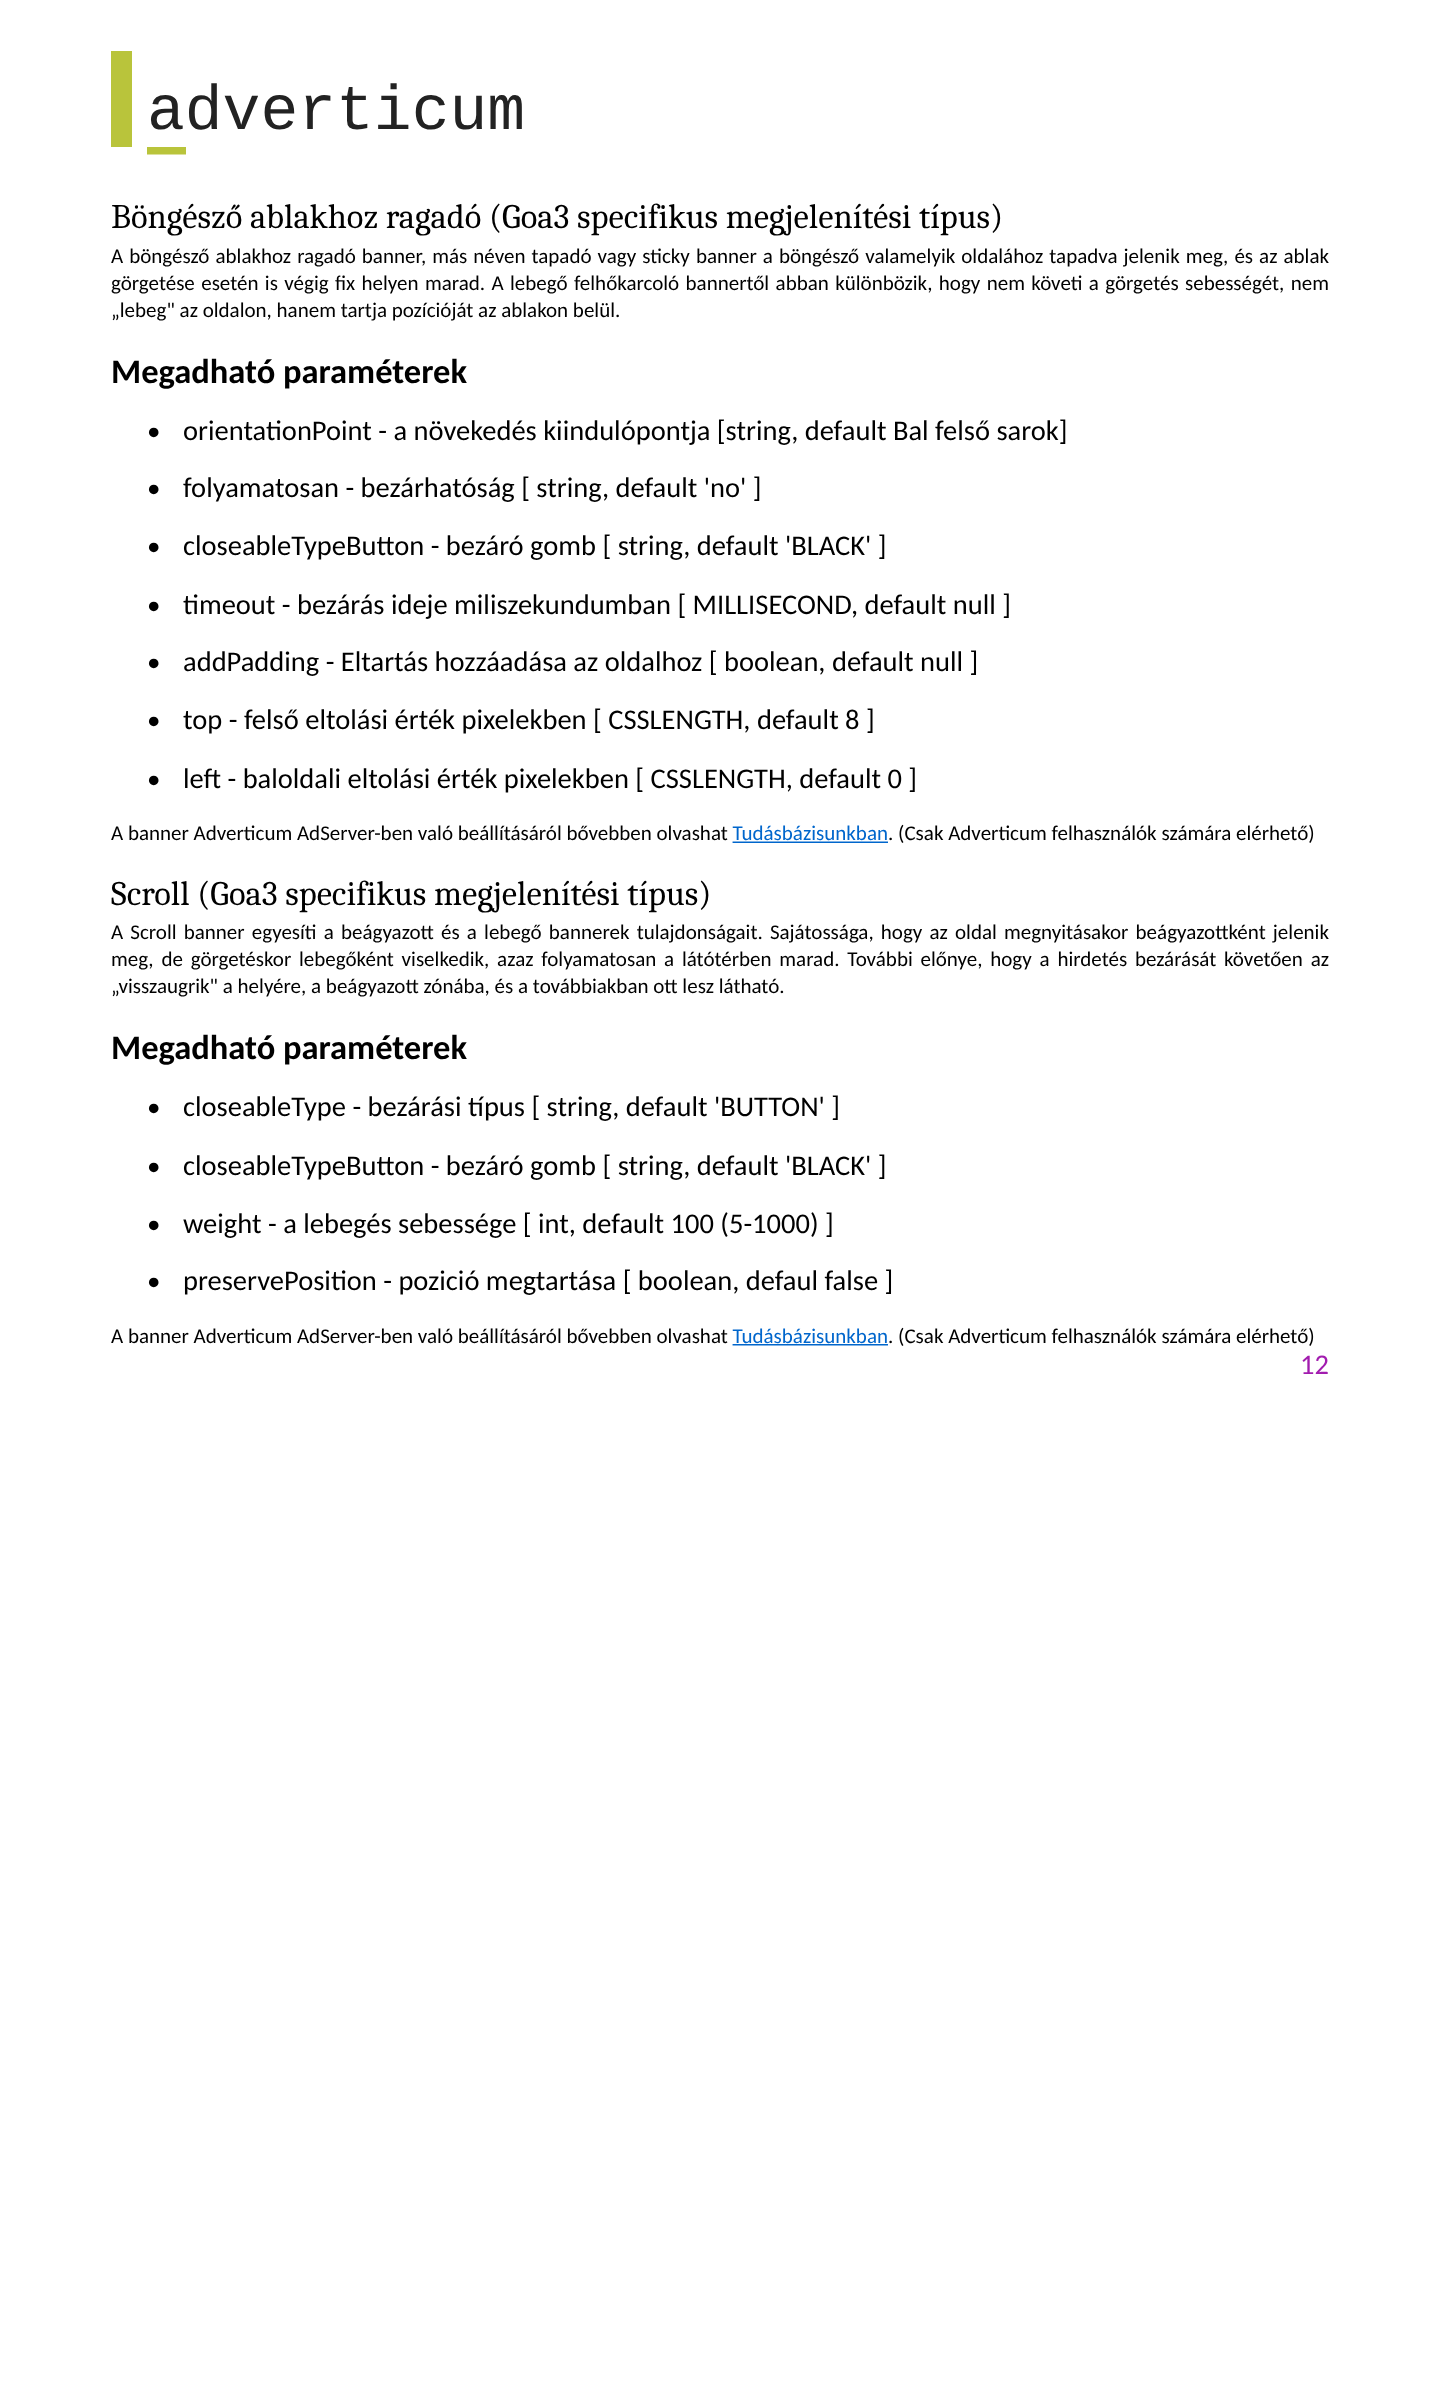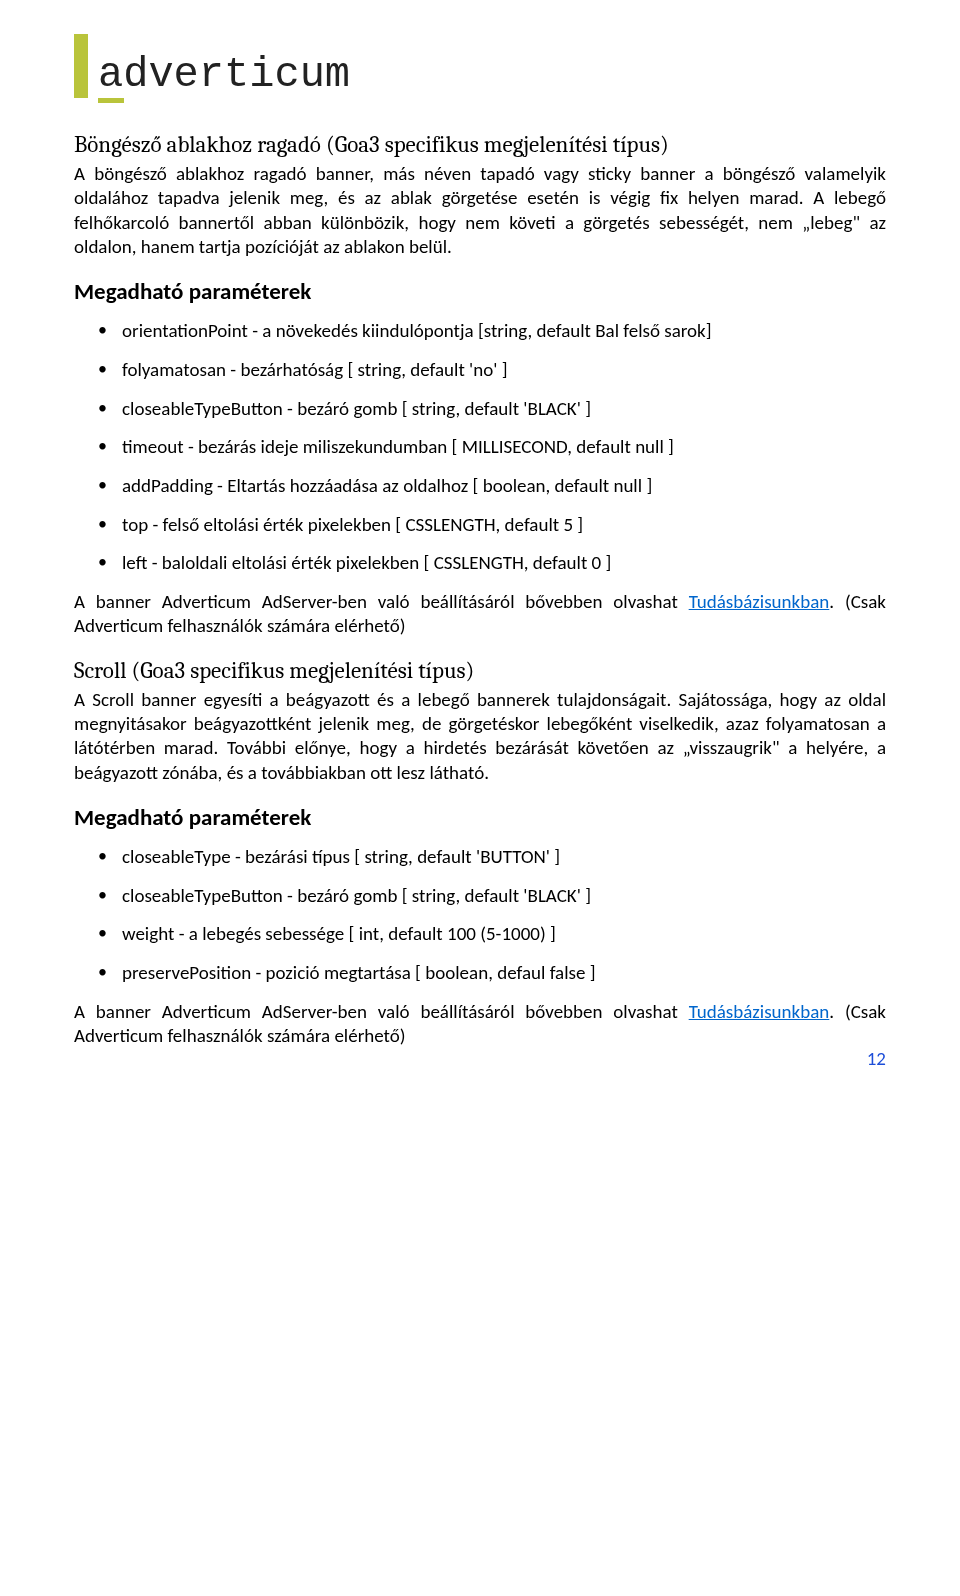--- a/index.html
+++ b/index.html
@@ -50,21 +50,21 @@
     color: #000;
   }
   h3.sub-title {
     font-family: Calibri, Arial, sans-serif;
     font-size: 23px;
     font-weight: bold;
     margin: 18px 0 6px 0;
     color: #000;
   }
   p.body {
-    font-size: 19px;
+    font-size: 14px;
     line-height: 1.28;
     margin: 0 0 14px 0;
     text-align: justify;
   }
   ul.params {
     list-style: none;
     padding: 0;
     margin: 4px 0 10px 0;
   }
   ul.params li {
@@ -84,21 +84,21 @@
   }
   a.link {
     color: #0066cc;
     text-decoration: underline;
   }
   .page-number {
     position: absolute;
     bottom: 12px;
     right: 74px;
     font-size: 19px;
-    color: #1d4ed8;
+    color: #a21caf;
   }
 </style>
 </head>
 <body>
 
 <div class="page">
 
   <div class="logo-area">
     <div class="logo-row">
       <div class="logo-bar"></div>
@@ -110,21 +110,21 @@
   <h2 class="section-title">Böngésző ablakhoz ragadó (Goa3 specifikus megjelenítési típus)</h2>
   <p class="body">A böngésző ablakhoz ragadó banner, más néven tapadó vagy sticky banner a böngésző valamelyik oldalához tapadva jelenik meg, és az ablak görgetése esetén is végig fix helyen marad. A lebegő felhőkarcoló bannertől abban különbözik, hogy nem követi a görgetés sebességét, nem „lebeg" az oldalon, hanem tartja pozícióját az ablakon belül.</p>
 
   <h3 class="sub-title">Megadható paraméterek</h3>
   <ul class="params">
     <li>orientationPoint - a növekedés kiindulópontja [string, default Bal felső sarok]</li>
     <li>folyamatosan - bezárhatóság [ string, default 'no' ]</li>
     <li>closeableTypeButton - bezáró gomb [ string, default 'BLACK' ]</li>
     <li>timeout - bezárás ideje miliszekundumban [ MILLISECOND, default null ]</li>
     <li>addPadding - Eltartás hozzáadása az oldalhoz [ boolean, default null ]</li>
-    <li>top - felső eltolási érték pixelekben [ CSSLENGTH, default 5 ]</li>
+    <li>top - felső eltolási érték pixelekben [ CSSLENGTH, default 8 ]</li>
     <li>left - baloldali eltolási érték pixelekben [ CSSLENGTH, default 0 ]</li>
   </ul>
 
   <p class="body">
     <span>A banner Adverticum AdServer-ben való beállításáról bővebben olvashat </span><a class="link">Tudásbázisunkban</a><span>. (Csak Adverticum felhasználók számára elérhető)</span>
   </p>
 
   <h2 class="section-title" style="margin-top:18px;">Scroll (Goa3 specifikus megjelenítési típus)</h2>
   <p class="body">A Scroll banner egyesíti a beágyazott és a lebegő bannerek tulajdonságait. Sajátossága, hogy az oldal megnyitásakor beágyazottként jelenik meg, de görgetéskor lebegőként viselkedik, azaz folyamatosan a látótérben marad. További előnye, hogy a hirdetés bezárását követően az „visszaugrik" a helyére, a beágyazott zónába, és a továbbiakban ott lesz látható.</p>
 

